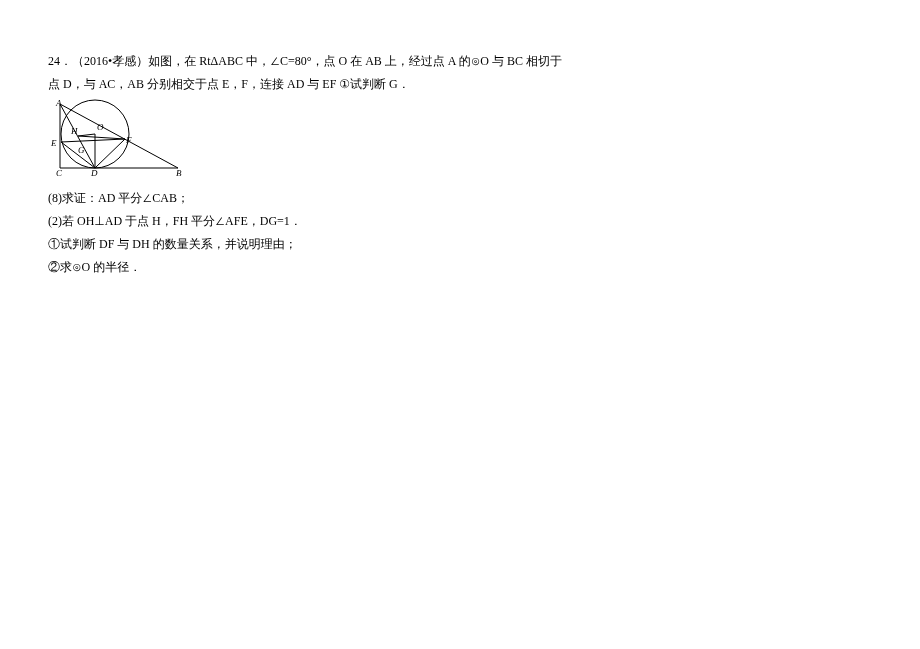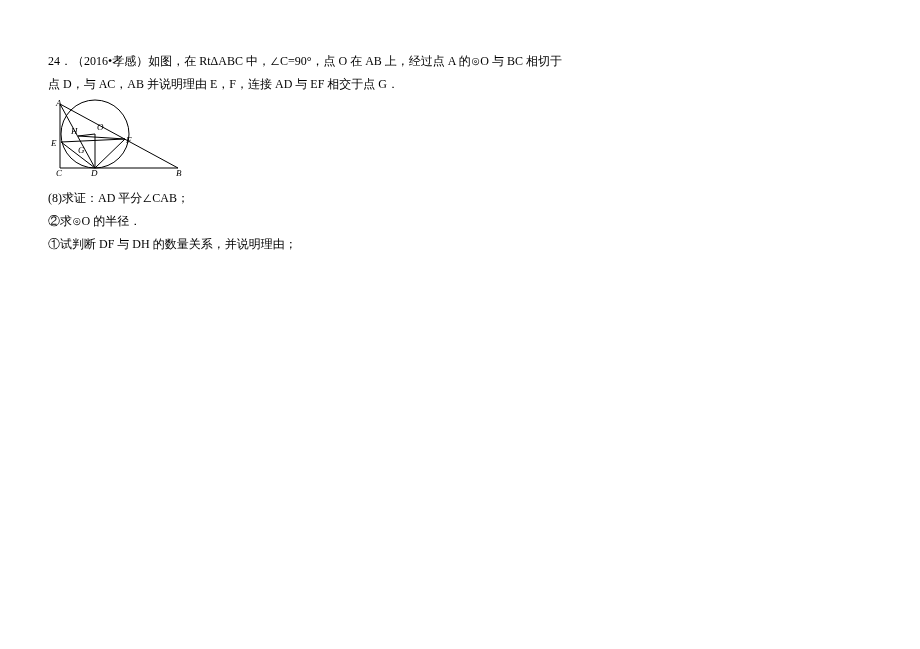--- a/index.html
+++ b/index.html
@@ -22,22 +22,22 @@
   }
   .figure {
     margin: 2px 0 2px 0;
   }
 </style>
 </head>
 <body>
 
 <div class="page">
 
-  <div class="line">24．（2016•孝感）如图，在 RtΔABC 中，∠C=90°，点 O 在 AB 上，经过点 A 的⊙O 与 BC 相切于</div>
-  <div class="line">点 D，与 AC，AB 并说明理由 E，F，连接 AD 与 EF 相交于点 G．</div>
+  <div class="line">24．（2016•孝感）如图，在 RtΔABC 中，∠C=80°，点 O 在 AB 上，经过点 A 的⊙O 与 BC 相切于</div>
+  <div class="line">点 D，与 AC，AB 分别相交于点 E，F，连接 AD 与 EF ①试判断 G．</div>
 
   <div class="figure">
     <svg width="140" height="80" viewBox="0 0 140 80">
 
       <circle cx="47" cy="36" r="34" fill="none" stroke="#000" stroke-width="1"></circle>
 
       <line x1="12" y1="6" x2="12" y2="70" stroke="#000" stroke-width="1"></line>
       <line x1="12" y1="70" x2="130" y2="70" stroke="#000" stroke-width="1"></line>
       <line x1="12" y1="6" x2="130" y2="70" stroke="#000" stroke-width="1"></line>
 
@@ -61,16 +61,17 @@
       <text x="43" y="78" font-size="9" font-style="italic" font-family="serif">D</text>
       <text x="3" y="48" font-size="9" font-style="italic" font-family="serif">E</text>
       <text x="78" y="45" font-size="9" font-style="italic" font-family="serif" text-anchor="start">F</text>
       <text x="30" y="55" font-size="9" font-style="italic" font-family="serif">G</text>
       <text x="23" y="36" font-size="9" font-style="italic" font-family="serif">H</text>
       <text x="49" y="32" font-size="9" font-style="italic" font-family="serif">O</text>
     </svg>
   </div>
 
   <div class="line">(8)求证：AD 平分∠CAB；</div>
+  <div class="line">(2)若 OH⊥AD 于点 H，FH 平分∠AFE，DG=1．</div>
+  <div class="line">①试判断 DF 与 DH 的数量关系，并说明理由；</div>
   <div class="line">②求⊙O 的半径．</div>
-  <div class="line">①试判断 DF 与 DH 的数量关系，并说明理由；</div>
 
 </div>
 
 </body></html>

